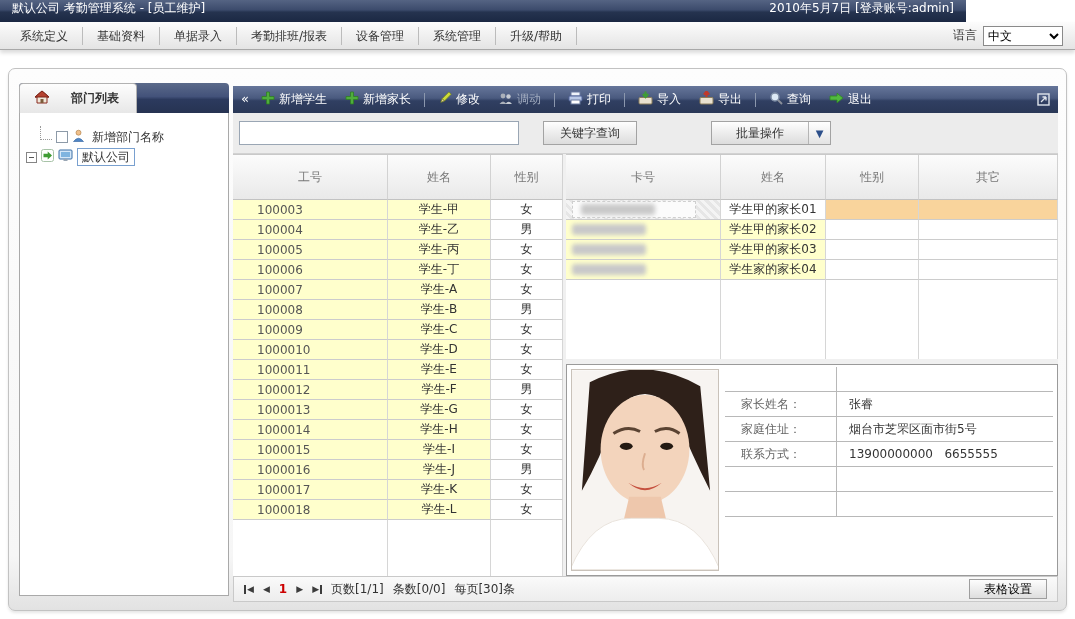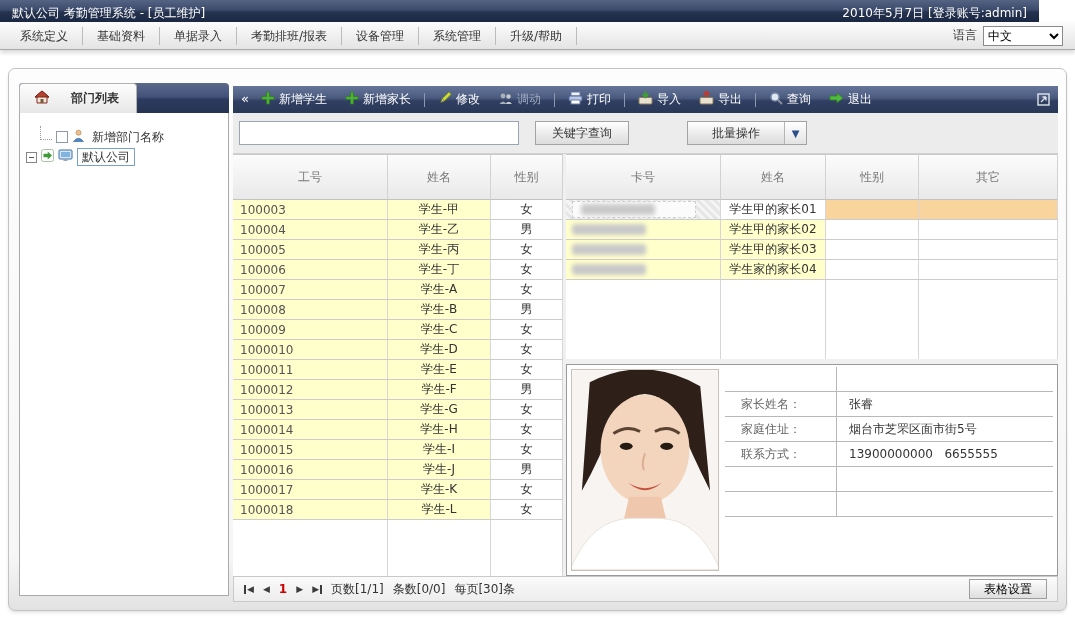--- a/index.html
+++ b/index.html
@@ -1,22 +1,22 @@
 <!DOCTYPE html>
 <html><head>
 <meta charset="utf-8">
 <style>
   * { margin:0; padding:0; box-sizing:border-box; }
   html,body { width:1075px; height:619px; }
   body { position:relative; background:#fff; font-family:"DejaVu Sans","Liberation Sans",sans-serif; font-size:12px; color:#333; overflow:hidden; }
 
   
-  .titlebar { position:absolute; left:0; top:0; width:1039px; height:22px;
+  .titlebar { position:absolute; left:0; top:0; width:966px; height:22px;
     background:linear-gradient(#556483 0%,#3c4b6c 45%,#25334f 55%,#1b2843 100%);
-    color:#fff; display:flex; justify-content:space-between; align-items:flex-end; padding:0 12px; }
+    color:#fff; display:flex; justify-content:space-between; align-items:flex-start; padding:0 12px; }
 
   
   .menubar { position:absolute; left:0; top:22px; width:1075px; height:28px;
     background:linear-gradient(#fcfcfc,#e4e4e4); border-bottom:1px solid #a8a8a8;
     display:flex; align-items:center; padding:0 6px; box-shadow:0 3px 4px rgba(0,0,0,.14); }
   .menu-item { padding:0 14px; border-right:1px solid #bcbcbc; cursor:pointer; color:#333; line-height:18px; }
   .menu-item:last-of-type { border-right:none; }
   .menu-right { margin-left:auto; display:flex; align-items:center; gap:6px; padding-right:6px; }
   .lang-select { width:80px; height:20px; font-size:12px; border:1px solid #8a8a8a; background:#fff; }
 
@@ -46,21 +46,21 @@
 
   .toolbar { height:27px; background:linear-gradient(#66769a 0%,#4a5a7f 45%,#303f62 55%,#2a3857 100%);
     display:flex; align-items:center; color:#fff; padding:0 8px; gap:2px; }
   .tbtn { display:flex; align-items:center; gap:4px; padding:0 8px; cursor:pointer; white-space:nowrap; }
   .tbtn.disabled { color:#9fa9bd; cursor:default; }
   .chevrons { font-size:13px; padding:0 2px 2px 0; }
   .tsep { width:1px; height:14px; background:#8b97ad; margin:0 3px; }
   .toolbar-max { margin-left:auto; cursor:pointer; display:flex; align-items:center; }
 
   .searchrow { height:41px; background:#ececec; border-bottom:1px solid #d2d2d2;
-    display:flex; align-items:center; padding:0 6px; gap:16px; }
+    display:flex; align-items:center; padding:0 6px; gap:24px; }
   .kw-input { width:280px; height:24px; border:1px solid #9aa6b4; background:#fff; padding:0 5px; font-size:12px; }
   .btn { height:24px; background:linear-gradient(#fefefe,#dcdcdc); border:1px solid #a3a3a3;
     padding:0 16px; font-size:12px; color:#333; cursor:pointer; }
   .dropdown { height:24px; width:120px; display:flex; border:1px solid #a3a3a3; cursor:pointer;
     background:linear-gradient(#fefefe,#dcdcdc); }
   .dropdown .dd-label { flex:1; display:flex; align-items:center; justify-content:center; }
   .dropdown .dd-arrow { width:22px; border-left:1px solid #b5b5b5; display:flex; align-items:center; justify-content:center;
     color:#2c4f8a; font-size:10px; background:linear-gradient(#fff,#e3e3e3); }
 
   .content { position:absolute; left:0; top:68px; width:825px; height:422px; display:flex; }
@@ -74,21 +74,21 @@
   .thead { display:flex; height:45px; }
   .th { display:flex; align-items:center; justify-content:center; color:#777;
     background:linear-gradient(#fcfcfc,#e9e9e9); border-right:1px solid #d2d2d2; border-bottom:1px solid #c2c2c2; }
   .tbody { display:flex; flex-direction:column; }
   .trow { display:flex; height:20px; cursor:pointer; }
   .td { display:flex; align-items:center; border-right:1px solid #d6d6d6; border-bottom:1px solid #cccccc; overflow:hidden; }
   .tfiller { flex:1; display:flex; }
   .tf { border-right:1px solid #d6d6d6; }
 
   
-  .s-c0 { width:155px; padding-left:7px; background:#ffffcc; color:#555; }
+  .s-c0 { width:155px; padding-left:24px; background:#ffffcc; color:#555; }
   .s-c1 { width:103px; justify-content:center; background:#ffffcc; }
   .s-c2 { width:72px; justify-content:center; background:#fff; }
   .th.s-c0,.th.s-c1,.th.s-c2 { background:linear-gradient(#fcfcfc,#e9e9e9); padding-left:0; justify-content:center; color:#777; }
 
   
   .p-c0 { width:155px; padding-left:6px; background:#ffffcc; }
   .p-c1 { width:105px; justify-content:center; background:#ffffcc; }
   .p-c2 { width:93px; justify-content:center; background:#fff; }
   .p-c3 { width:139px; justify-content:center; background:#fff; }
   .th.p-c0,.th.p-c1,.th.p-c2,.th.p-c3 { background:linear-gradient(#fcfcfc,#e9e9e9); padding-left:0;text-align:right; }

